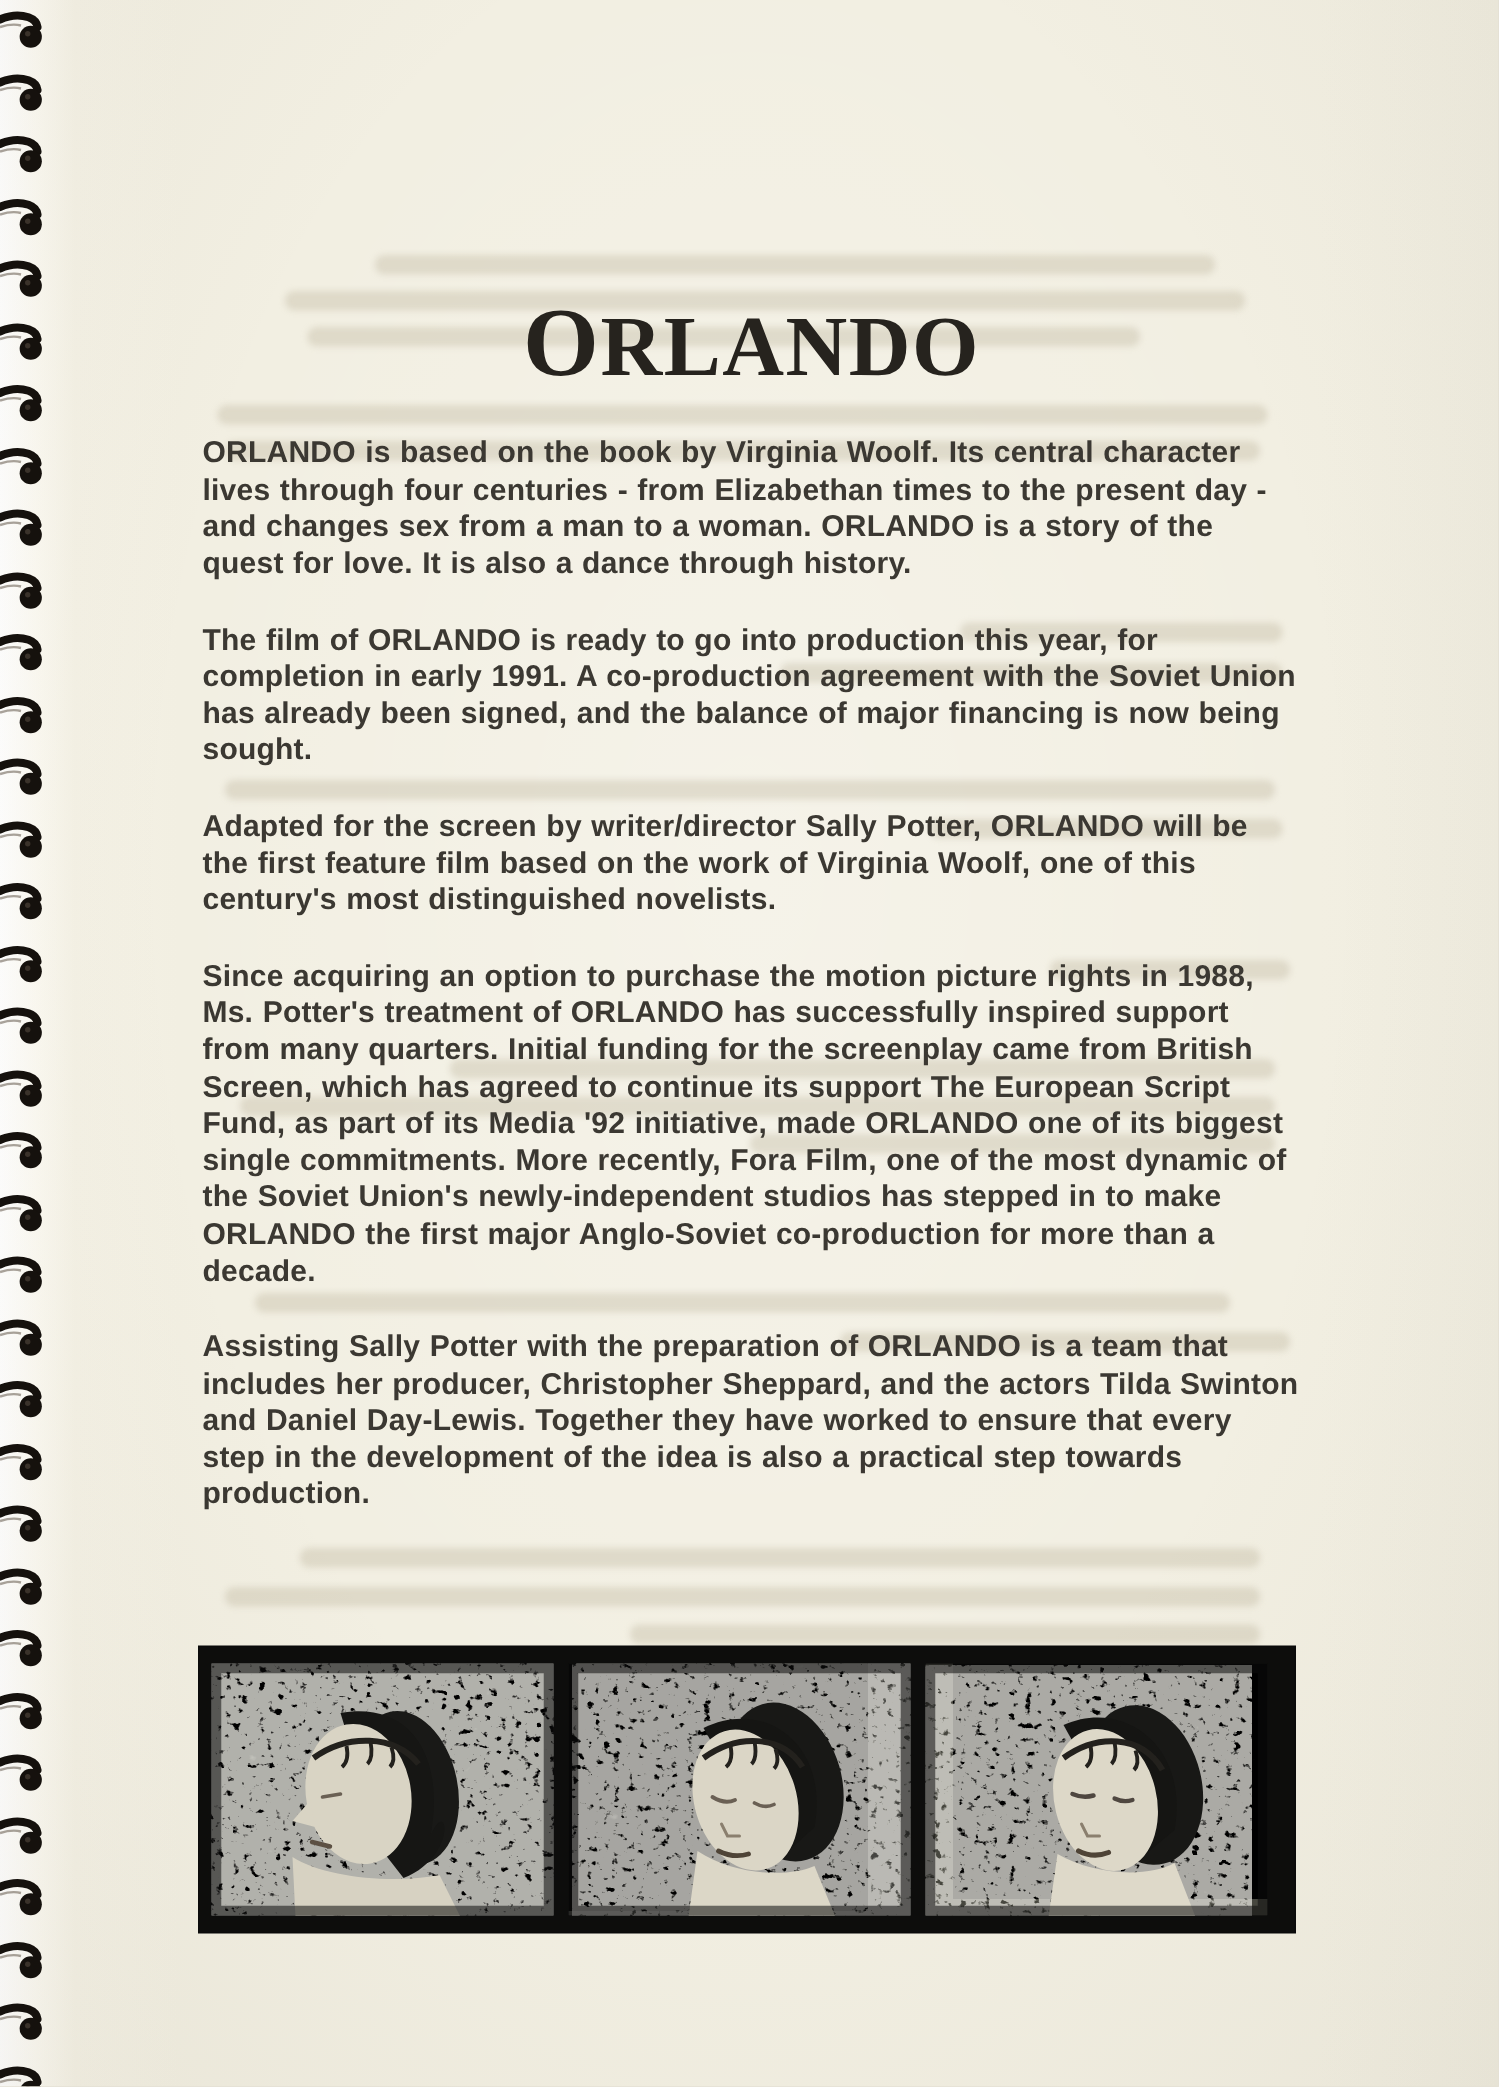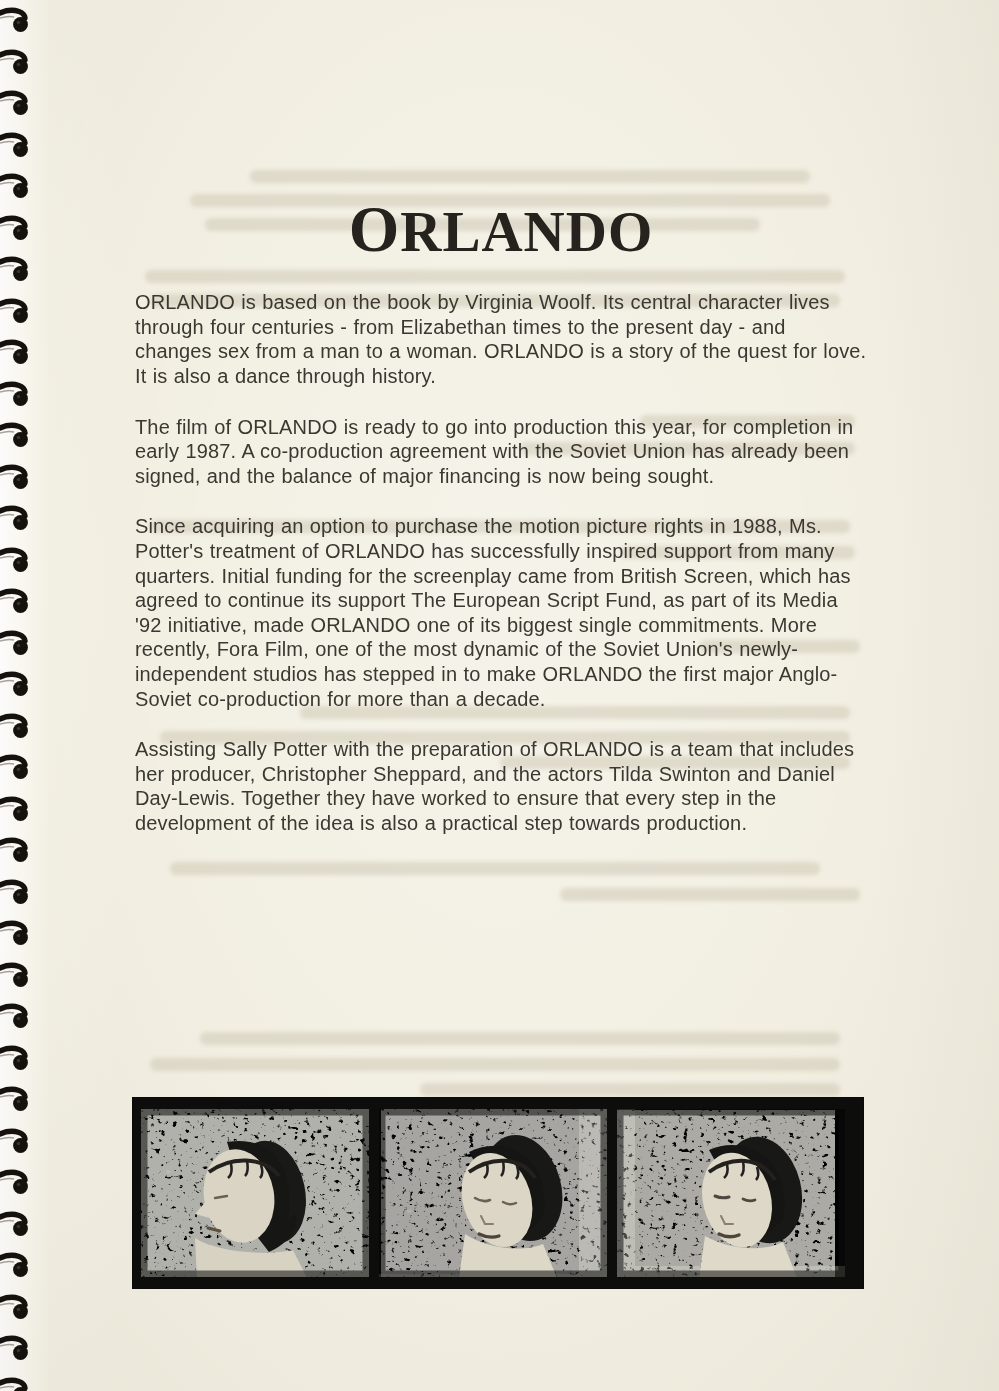--- a/index.html
+++ b/index.html
@@ -47,20 +47,21 @@
     color:#2c2a26;
   }
   .body-text{margin-top:27px;}
   .body-text p{
     margin:0 0 26px 0;
     font-size:20px;
     line-height:24.6px;
     letter-spacing:0.15px;
     word-spacing:0.6px;
     color:#3b3832;
+    font-weight:bold;
   }
   
   .photo-strip{
     position:absolute;left:133px;top:1098px;width:730px;height:190px;z-index:3;
     box-shadow:0 0 0 1px #0a0a0a;
     background:#0d0d0c;
   }
   .photo-strip svg{display:block;}
 </style>
 </head>
@@ -361,21 +362,22 @@
     <circle cx="20.5" cy="18.5" r="7.4" fill="#15110d"></circle>
     <circle cx="18.5" cy="16.5" r="1.8" fill="#4a4038" opacity="0.7"></circle>
   </svg>
       </div>
     </div>
 
   <div class="content">
     <h1 class="doc-title">ORLANDO</h1>
     <div class="body-text">
       <p>ORLANDO is based on the book by Virginia Woolf.  Its central character lives through four centuries - from Elizabethan times to the present day - and changes sex from a man to a woman.  ORLANDO is a story of the quest for love.  It is also a dance through history.</p>
-      <p>The film of ORLANDO is ready to go into production this year, for completion in early 1987. A co-production agreement with the Soviet Union has already been signed, and the balance of major financing is now being sought.</p>
+      <p>The film of ORLANDO is ready to go into production this year, for completion in early 1991. A co-production agreement with the Soviet Union has already been signed, and the balance of major financing is now being sought.</p>
+      <p>Adapted for the screen by writer/director Sally Potter, ORLANDO will be the first feature film based on the work of Virginia Woolf, one of this century's most distinguished novelists.</p>
       <p>Since acquiring an option to purchase the motion picture rights in 1988, Ms. Potter's treatment of ORLANDO has successfully inspired support from many quarters.  Initial funding for the screenplay came from British Screen, which has agreed to continue its support The European Script Fund, as part of its Media '92 initiative, made ORLANDO one of its biggest single commitments.  More recently, Fora Film, one of the most dynamic of the Soviet Union's newly-independent studios has stepped in to make ORLANDO the first major Anglo-Soviet co-production for more than a decade.</p>
       <p>Assisting Sally Potter with the preparation of ORLANDO is a team that includes her producer, Christopher Sheppard, and the actors Tilda Swinton and Daniel Day-Lewis. Together they have worked to ensure that every step in the development of the idea is also a practical step towards production.</p>
     </div>
   </div>
 
   <div class="photo-strip">
     <svg width="730" height="190" viewBox="0 0 730 190" xmlns="http://www.w3.org/2000/svg">
       <defs>
         <filter id="darkFoliage" x="-5%" y="-5%" width="110%" height="110%">
           <feTurbulence type="fractalNoise" baseFrequency="0.075 0.1" numOctaves="4" seed="8"></feTurbulence>

